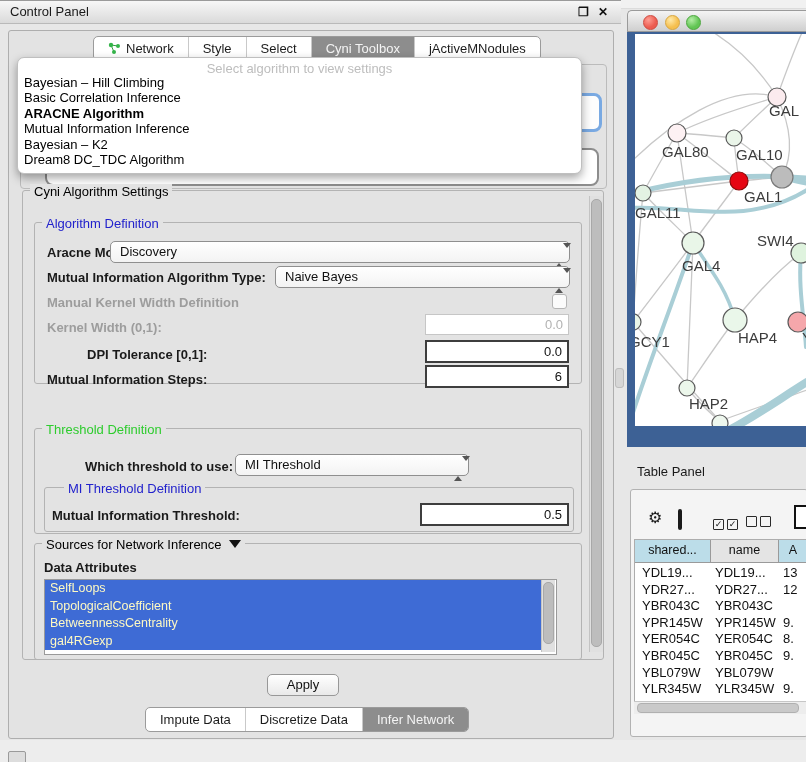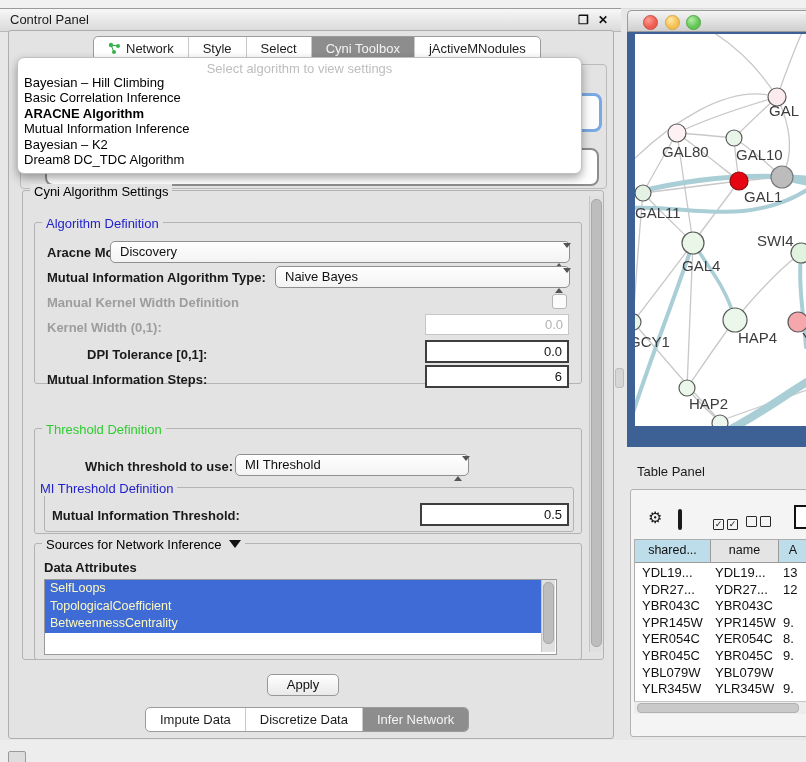--- a/index.html
+++ b/index.html
@@ -2,21 +2,21 @@
 <html style="--selection-blue: #3e6bd5; --section-blue: #2222cc; --section-green: #2ecc2e; --selected-tab-gray: #8d8d8d; --table-header-blue: #bcdde9; --window-frame-blue: #3d6195; --edge-teal: #a9ced6; --node-red: #e60613;"><head>
 <meta charset="utf-8">
 <style>
   html,body{margin:0;padding:0;width:806px;height:762px;overflow:hidden;
     font-family:"Liberation Sans",sans-serif;background:#e7e7e7;}
   .abs{position:absolute;}
   .page{position:relative;width:806px;height:762px;background:#e7e7e7;}
   .topstrip{left:0;top:0;width:806px;height:8px;background:#f1f1f1;border-bottom:1px solid #dcdcdc;}
 
   
-  .cp-titlebar{left:0;top:8px;width:621px;height:22px;
+  .cp-titlebar{left:0;top:0;width:621px;height:22px;
     background:linear-gradient(#f7f7f7,#dadada);border-top:1px solid #9a9a9a;border-bottom:1px solid #b9b9b9;}
   .cp-title{left:10px;top:3px;font-size:13px;color:#1a1a1a;}
   .win-ico{top:4px;font-size:12px;color:#111;font-weight:bold;cursor:default;}
 
   
   .cp-outer{left:8px;top:30px;width:604px;height:707px;background:#e3e3e3;
     border:1px solid #aeaeae;border-radius:3px;}
 
   
   .segbar{display:flex;background:#fff;border:1px solid #9b9b9b;border-radius:5px;overflow:hidden;height:23px;}
@@ -211,33 +211,34 @@
   <div class="abs grp" style="left:34px;top:428px;width:546px;height:104px;"></div>
   <span class="abs grp-title t-green" style="left:42px;top:422px;">Threshold Definition</span>
 
   <span class="abs lbl" style="left:85px;top:459px;">Which threshold to use:</span>
   <div class="abs combo" style="left:235px;top:454px;width:234px;">
     <span>MI Threshold</span>
     <span class="stepper"><span class="tri-up"></span><span class="tri-dn"></span></span>
   </div>
 
   <div class="abs grp" style="left:44px;top:487px;width:528px;height:43px;"></div>
-  <span class="abs grp-title t-blue" style="left:36px;top:481px;">MI Threshold Definition</span>
+  <span class="abs grp-title t-blue" style="left:64px;top:481px;">MI Threshold Definition</span>
   <span class="abs lbl" style="left:52px;top:508px;">Mutual Information Threshold:</span>
   <div class="abs field strong" style="left:420px;top:503px;width:135px;">0.5</div>
 
   <div class="abs grp" style="left:34px;top:543px;width:546px;height:115px;"></div>
   <span class="abs grp-title" style="left:42px;top:537px;">
     <span>Sources for Network Inference</span><span class="tri-down"></span>
   </span>
   <span class="abs lbl" style="left:44px;top:560px;">Data Attributes</span>
   <div class="abs attr-listbox" style="left:44px;top:579px;width:511px;height:74px;" id="attrList">
       <div class="attr-item">SelfLoops</div>
       <div class="attr-item">TopologicalCoefficient</div>
       <div class="attr-item">BetweennessCentrality</div>
+      <div class="attr-item">gal4RGexp</div>
     </div>
   <div class="abs sb-track-v" style="left:541px;top:580px;width:13px;height:72px;">
     <div class="sb-thumb" style="position:absolute;left:1px;top:2px;width:9px;height:60px;"></div>
   </div>
 
   <div class="abs btn" style="left:267px;top:674px;width:70px;height:20px;">Apply</div>
   <div class="abs segbar" style="left:145px;top:707px;" id="bottomTabs">
       <div class="seg">
         <span>Impute Data</span>
       </div>

